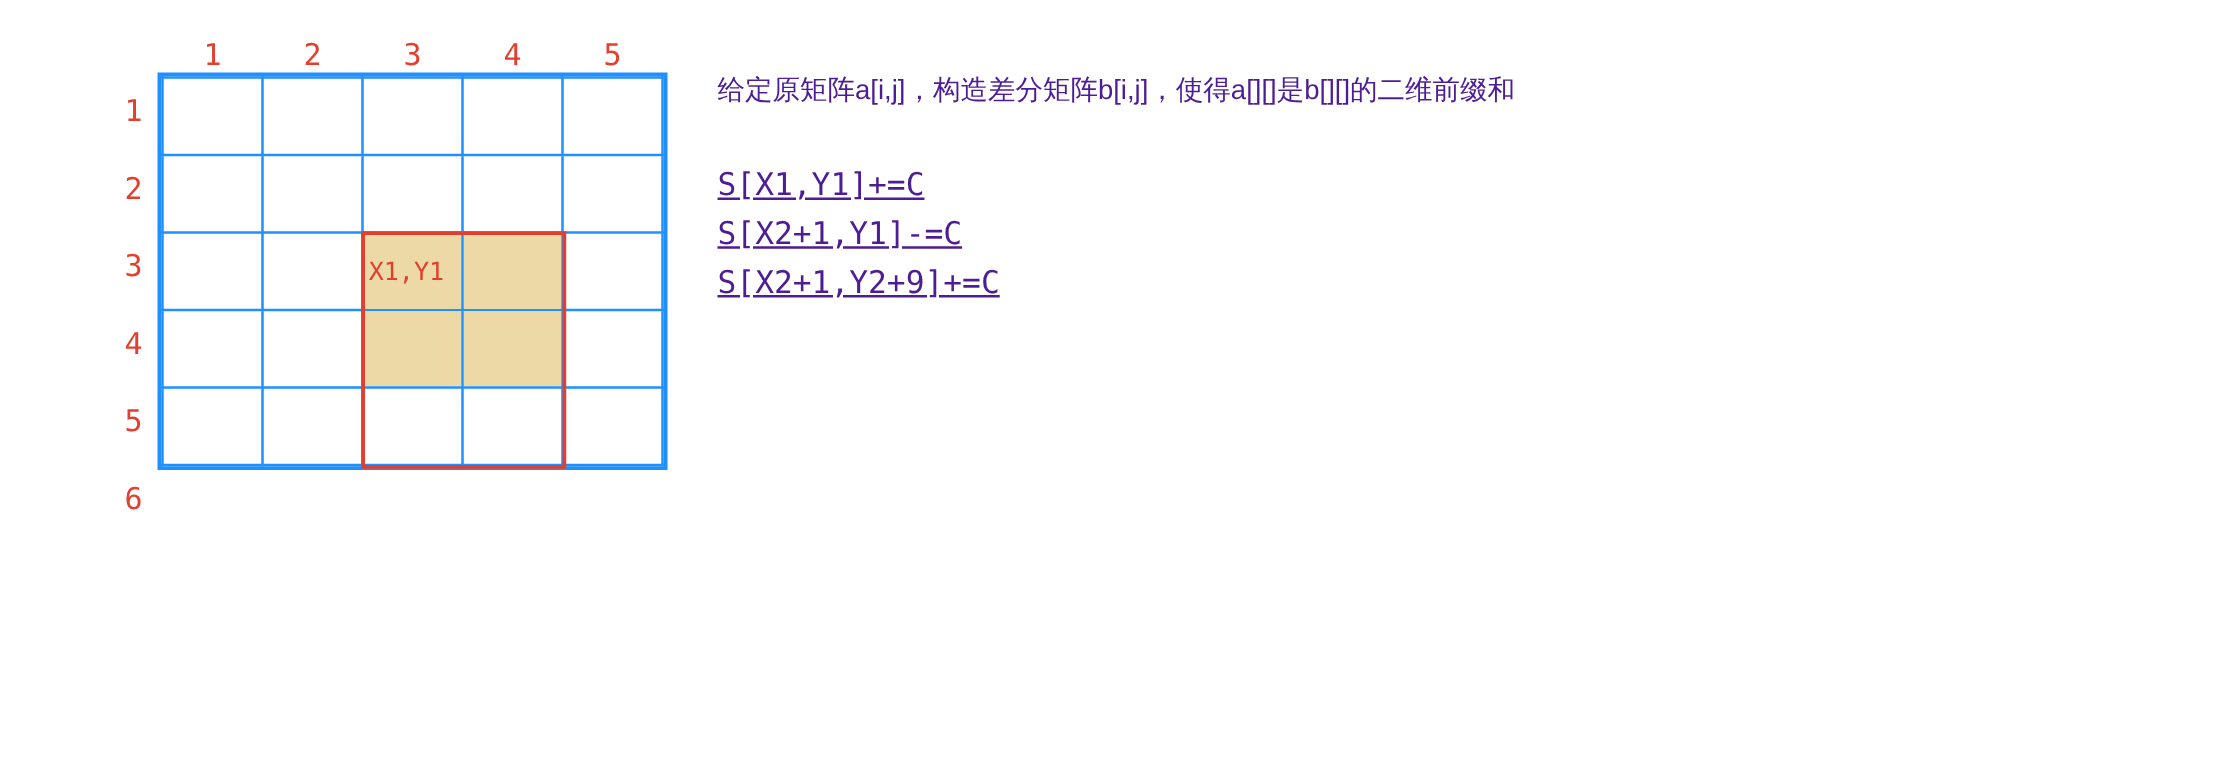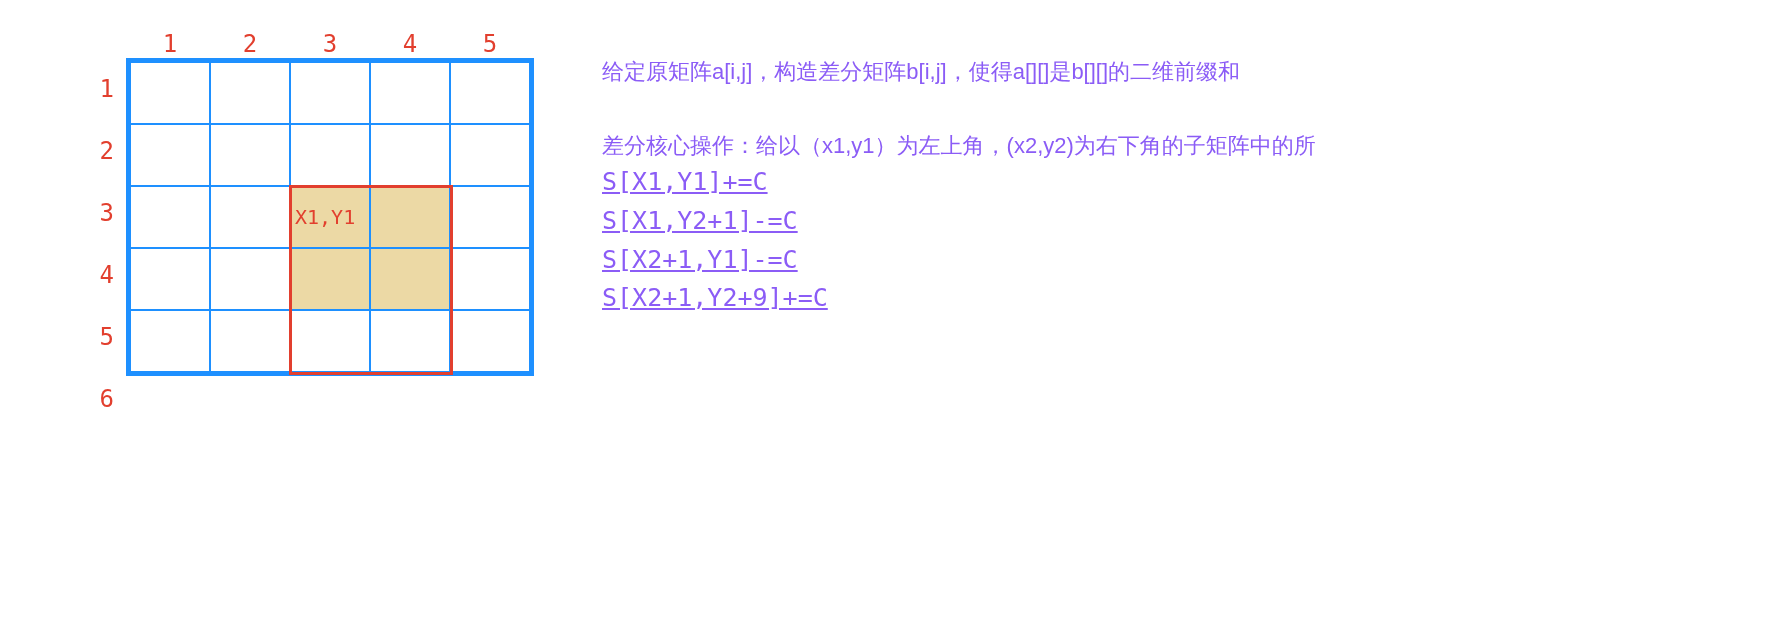--- a/index.html
+++ b/index.html
@@ -70,26 +70,25 @@
     pointer-events: none;
     box-sizing: border-box;
   }
   .cell-label {
     color: #e23f2e;
     font-family: Consolas, monospace;
     font-size: 20px;
     padding-left: 4px;
   }
   .right {
-    color: #8b5cf6;
+    color: #4c1d95;
     font-size: 22px;
     line-height: 1.55;
     max-width: 1100px;
     padding-top: 25px;
-    margin-left: 28px;
   }
   .right .para {
     margin-bottom: 40px;
   }
   .formula {
     font-family: Consolas, monospace;
     font-size: 25px;
     text-decoration: underline;
   }
 </style>
@@ -155,18 +154,16 @@
             </tr>
       </tbody>
         </table>
       <div class="highlight" style="left:160px; top:124px; width:164px; height:190px;"></div>
     </div>
   </div>
 </div>
 
 <div class="right">
   <div class="para">给定原矩阵a[i,j]，构造差分矩阵b[i,j]，使得a[][]是b[][]的二维前缀和</div>
-  <div>差分核心操作：给以（x1,y1）为左上角，(x2,y2)为右下角的子矩阵中的所</div>
   <div class="formula">S[X1,Y1]+=C</div>
-  <div class="formula">S[X1,Y2+1]-=C</div>
   <div class="formula">S[X2+1,Y1]-=C</div>
   <div class="formula">S[X2+1,Y2+9]+=C</div>
 </div>
 
 </body></html>

